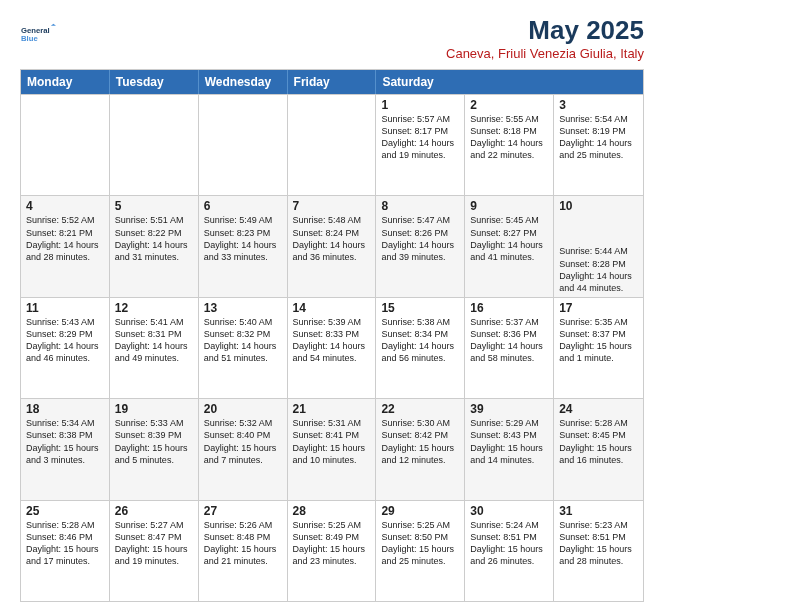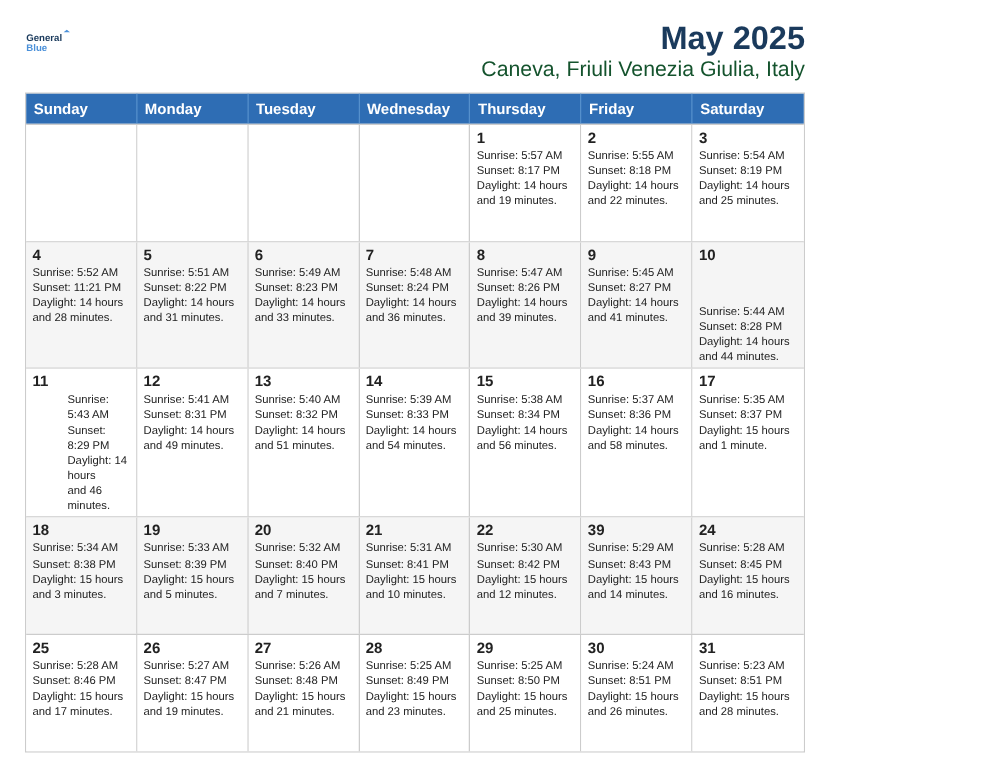--- a/index.html
+++ b/index.html
@@ -30,22 +30,22 @@
     }
     .title-block {
       text-align: right;
     }
     .month-title {
       font-size: 26px;
       font-weight: bold;
       color: #1a3a5c;
     }
     .location-title {
-      font-size: 17px;
-      color: #14532d;
+      font-size: 13px;
+      color: #b91c1c;
     }
     .calendar {
       flex: 1;
       display: flex;
       flex-direction: column;
       border: 1px solid #ccc;
     }
     .cal-header-row {
       display: grid;
       grid-template-columns: repeat(7, 1fr);
@@ -116,25 +116,23 @@
   </svg>
 </div>
     <div class="title-block">
       <div class="month-title">May 2025</div>
       <div class="location-title">Caneva, Friuli Venezia Giulia, Italy</div>
     </div>
   </div>
 
   <div class="calendar">
     <div class="cal-header-row">
-    <div class="cal-header-cell">Sunday</div>
         <div class="cal-header-cell">Monday</div>
         <div class="cal-header-cell">Tuesday</div>
         <div class="cal-header-cell">Wednesday</div>
-        <div class="cal-header-cell">Thursday</div>
         <div class="cal-header-cell">Friday</div>
         <div class="cal-header-cell">Saturday</div>
       </div>
     <div class="cal-body">
     <div class="cal-row">
           <div class="cal-cell empty"></div>
           <div class="cal-cell empty"></div>
           <div class="cal-cell empty"></div>
           <div class="cal-cell empty"></div>
           <div class="cal-cell filled">
@@ -156,21 +154,21 @@
             <div class="cell-info" style="white-space: pre-line;">Sunrise: 5:54 AM
 Sunset: 8:19 PM
 Daylight: 14 hours
 and 25 minutes.</div>
           </div>
         </div>
         <div class="cal-row">
           <div class="cal-cell alt-bg">
             <span class="day-num">4</span>
             <div class="cell-info" style="white-space: pre-line;">Sunrise: 5:52 AM
-Sunset: 11:21 PM
+Sunset: 8:21 PM
 Daylight: 14 hours
 and 28 minutes.</div>
           </div>
           <div class="cal-cell alt-bg">
             <span class="day-num">5</span>
             <div class="cell-info" style="white-space: pre-line;">Sunrise: 5:51 AM
 Sunset: 8:22 PM
 Daylight: 14 hours
 and 31 minutes.</div>
           </div>
@@ -206,21 +204,21 @@
             <span class="day-num">10</span>
             <div class="cell-info" style="white-space: pre-line; margin-top: 32px;">Sunrise: 5:44 AM
 Sunset: 8:28 PM
 Daylight: 14 hours
 and 44 minutes.</div>
           </div>
         </div>
         <div class="cal-row">
           <div class="cal-cell filled">
             <span class="day-num">11</span>
-            <div class="cell-info" style="white-space: pre-line; margin-left: 28px;">Sunrise: 5:43 AM
+            <div class="cell-info" style="white-space: pre-line;">Sunrise: 5:43 AM
 Sunset: 8:29 PM
 Daylight: 14 hours
 and 46 minutes.</div>
           </div>
           <div class="cal-cell filled">
             <span class="day-num">12</span>
             <div class="cell-info" style="white-space: pre-line;">Sunrise: 5:41 AM
 Sunset: 8:31 PM
 Daylight: 14 hours
 and 49 minutes.</div>

